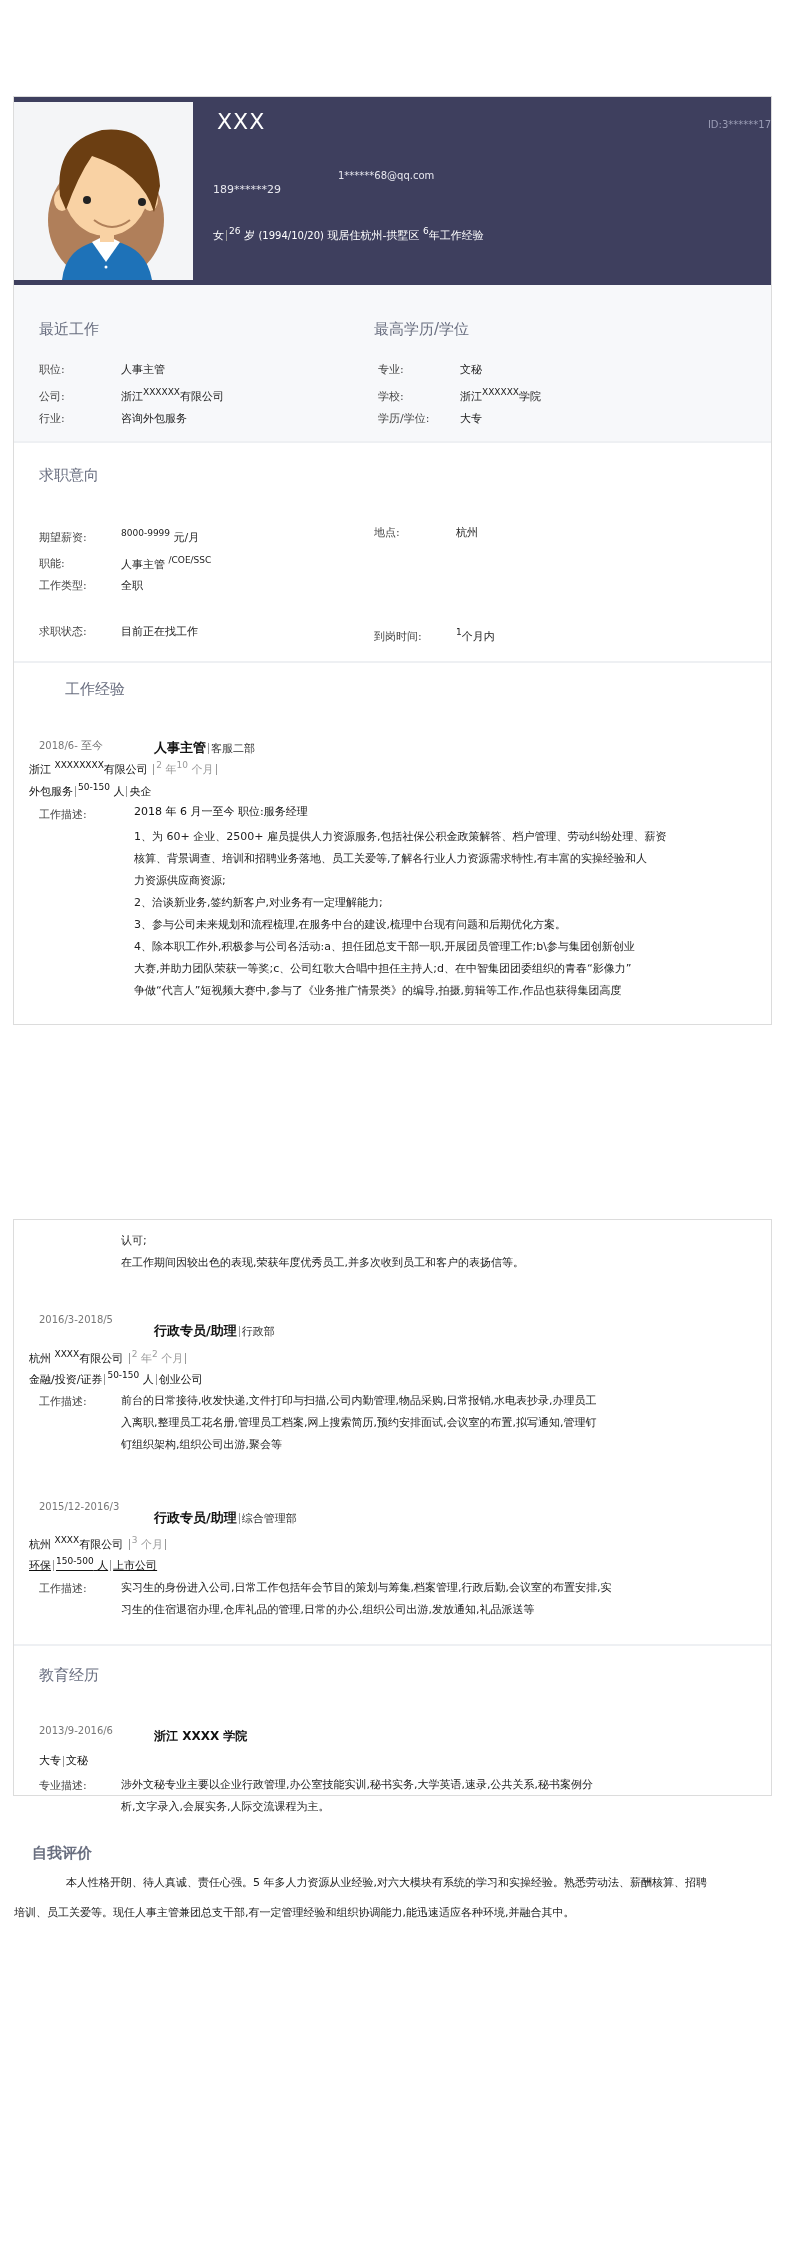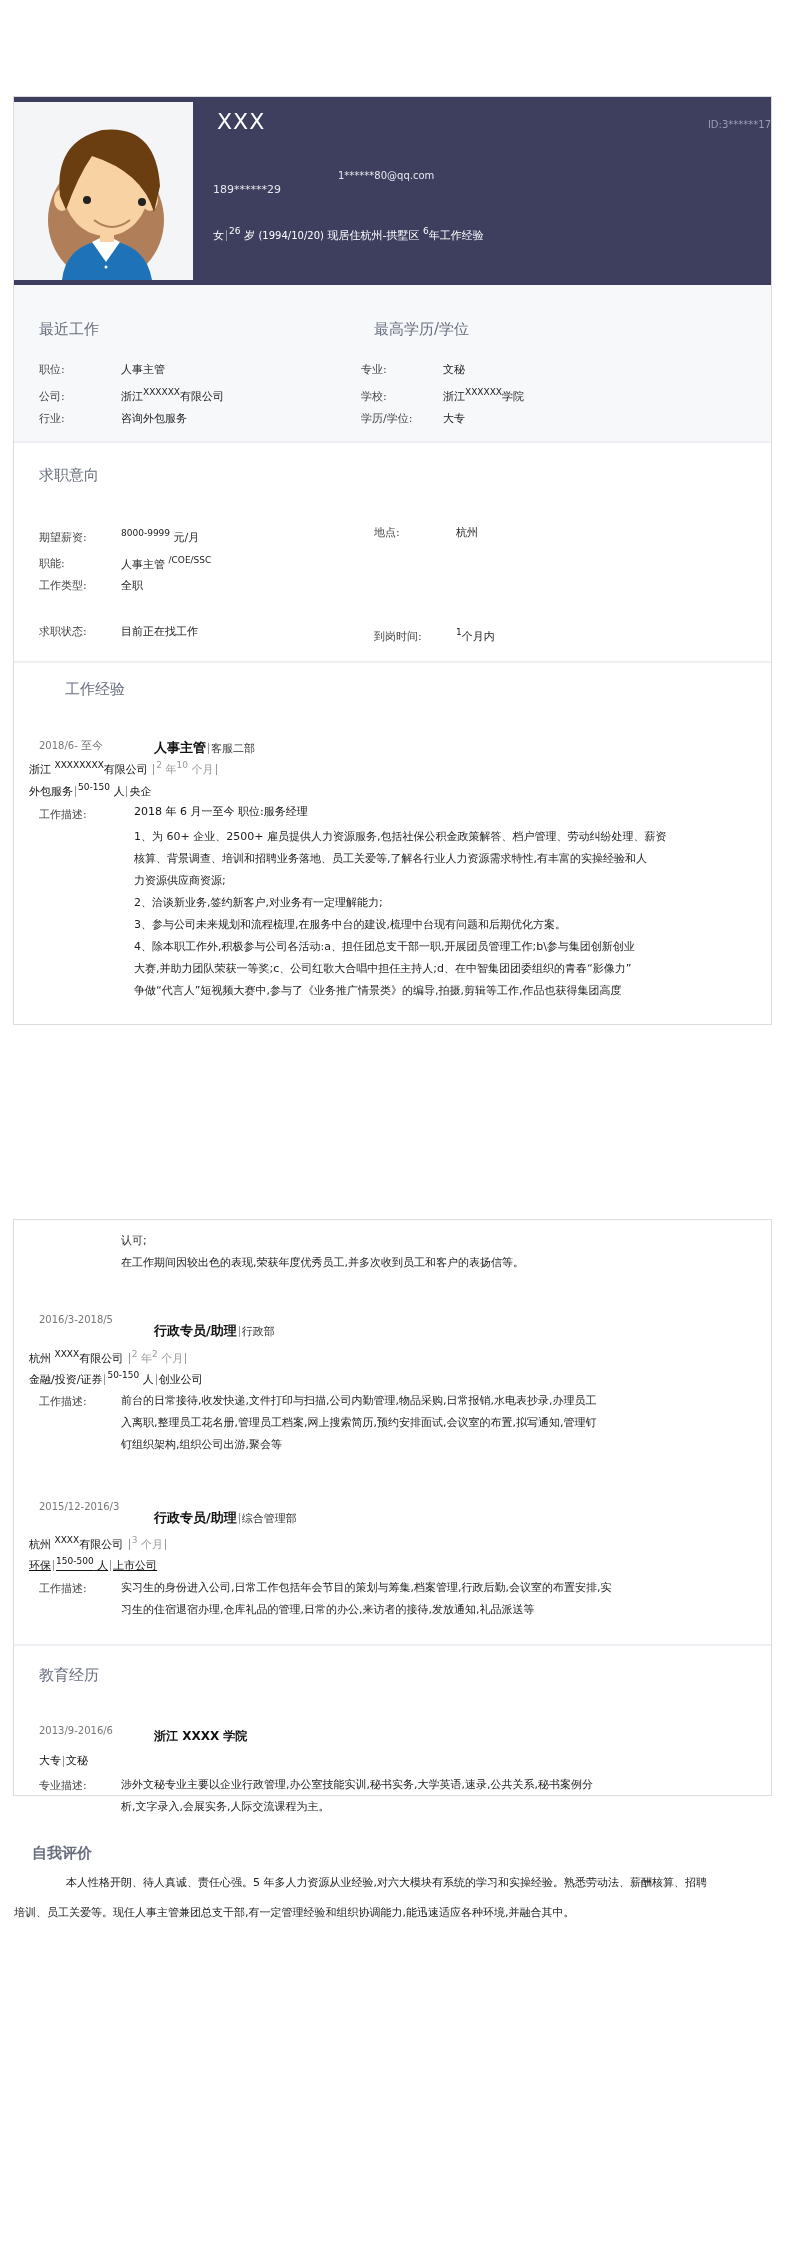--- a/index.html
+++ b/index.html
@@ -58,41 +58,41 @@
         <ellipse cx="136" cy="98" rx="8" ry="11" fill="#f9d2a4"></ellipse>
         <path d="M46 94 Q40 40 88 28 Q142 22 146 84 L140 110 Q128 70 78 54 Q64 74 52 108 Z" fill="#6b3e12"></path>
         <circle cx="73" cy="98" r="4" fill="#222"></circle>
         <circle cx="128" cy="100" r="4" fill="#222"></circle>
         <path d="M80 118 Q98 132 116 118" stroke="#b0805a" stroke-width="2" fill="none"></path>
         <circle cx="92" cy="165" r="1.5" fill="#fff"></circle>
       </svg>
     </div>
     <div class="name">XXX</div>
     <div class="uid">ID:3******17</div>
-    <div class="email">1******80@qq.com</div>
+    <div class="email">1******68@qq.com</div>
     <div class="phone">189******29</div>
     <div class="meta">
       <span>女</span><span class="sep"></span><span class="sup">26</span>
       <span>岁</span>
       <span class="small">(1994/10/20)</span>
       <span>现居住杭州-拱墅区</span>
       <span class="sup">6</span><span>年工作经验</span>
     </div>
   </div>
 
   <div class="summary">
     <div class="sec-title" style="left:25px; top:35px;">最近工作</div>
     <div class="kv" style="left:25px; top:74px;">
       <div><span class="k">职位:</span><span class="v">人事主管</span></div>
       <div><span class="k">公司:</span><span class="v">浙江</span><span class="sup">XXXXXX</span><span class="v">有限公司</span></div>
       <div><span class="k">行业:</span><span class="v">咨询外包服务</span></div>
     </div>
 
     <div class="sec-title" style="left:360px; top:35px;">最高学历/学位</div>
-    <div class="kv" style="left:347px; top:74px;">
+    <div class="kv" style="left:364px; top:74px;">
       <div><span class="k">专业:</span><span class="v">文秘</span></div>
       <div><span class="k">学校:</span><span class="v">浙江</span><span class="sup">XXXXXX</span><span class="v">学院</span></div>
       <div><span class="k">学历/学位:</span><span class="v">大专</span></div>
     </div>
   </div>
 
   <div class="sec-title" style="left:25px; top:369px;">求职意向</div>
   <div class="kv" style="left:25px; top:425px;">
     <div><span class="k">期望薪资:</span><span class="sup">8000-9999</span> <span class="v">元/月</span></div>
     <div><span class="k">职能:</span><span class="v">人事主管</span> <span class="sup">/COE/SSC</span></div>
@@ -141,21 +141,21 @@
     <p>钉组织架构,组织公司出游,聚会等</p>
   </div>
 
   <div class="item-date" style="left:25px; top:281px;">2015/12-2016/3</div>
   <div class="job-title" style="left:140px; top:289px;"><span>行政专员/助理</span><span class="sep"></span><span class="dept">综合管理部</span></div>
   <div class="line" style="left:15px; top:315px;"><span>杭州</span> <span class="sup">XXXX</span><span>有限公司</span> <span class="gray"><span class="sep"></span><span class="sup">3</span> <span>个月</span><span class="sep"></span></span></div>
   <div class="line" style="left:15px; top:336px;text-decoration:underline;"><span>环保</span><span class="sep"></span><span class="sup">150-500</span> <span>人</span><span class="sep"></span><span>上市公司</span></div>
   <div class="desc-label" style="left:25px; top:361px;">工作描述:</div>
   <div class="desc" style="left:107px; top:357px; width:620px;">
     <p>实习生的身份进入公司,日常工作包括年会节目的策划与筹集,档案管理,行政后勤,会议室的布置安排,实</p>
-    <p>习生的住宿退宿办理,仓库礼品的管理,日常的办公,来访者的接待,发放通知,礼品派送等</p>
+    <p>习生的住宿退宿办理,仓库礼品的管理,日常的办公,组织公司出游,发放通知,礼品派送等</p>
   </div>
 
   <div class="hr" style="top:424px;"></div>
 
   <div class="sec-title" style="left:25px; top:446px;">教育经历</div>
   <div class="item-date" style="left:25px; top:505px;">2013/9-2016/6</div>
   <div class="job-title" style="left:140px; top:508px; font-size:12px;">浙江 XXXX 学院</div>
   <div class="line" style="left:25px; top:533px;"><span>大专</span><span class="sep"></span><span>文秘</span></div>
   <div class="desc-label" style="left:25px; top:558px;">专业描述:</div>
   <div class="desc" style="left:107px; top:554px; width:620px;">

